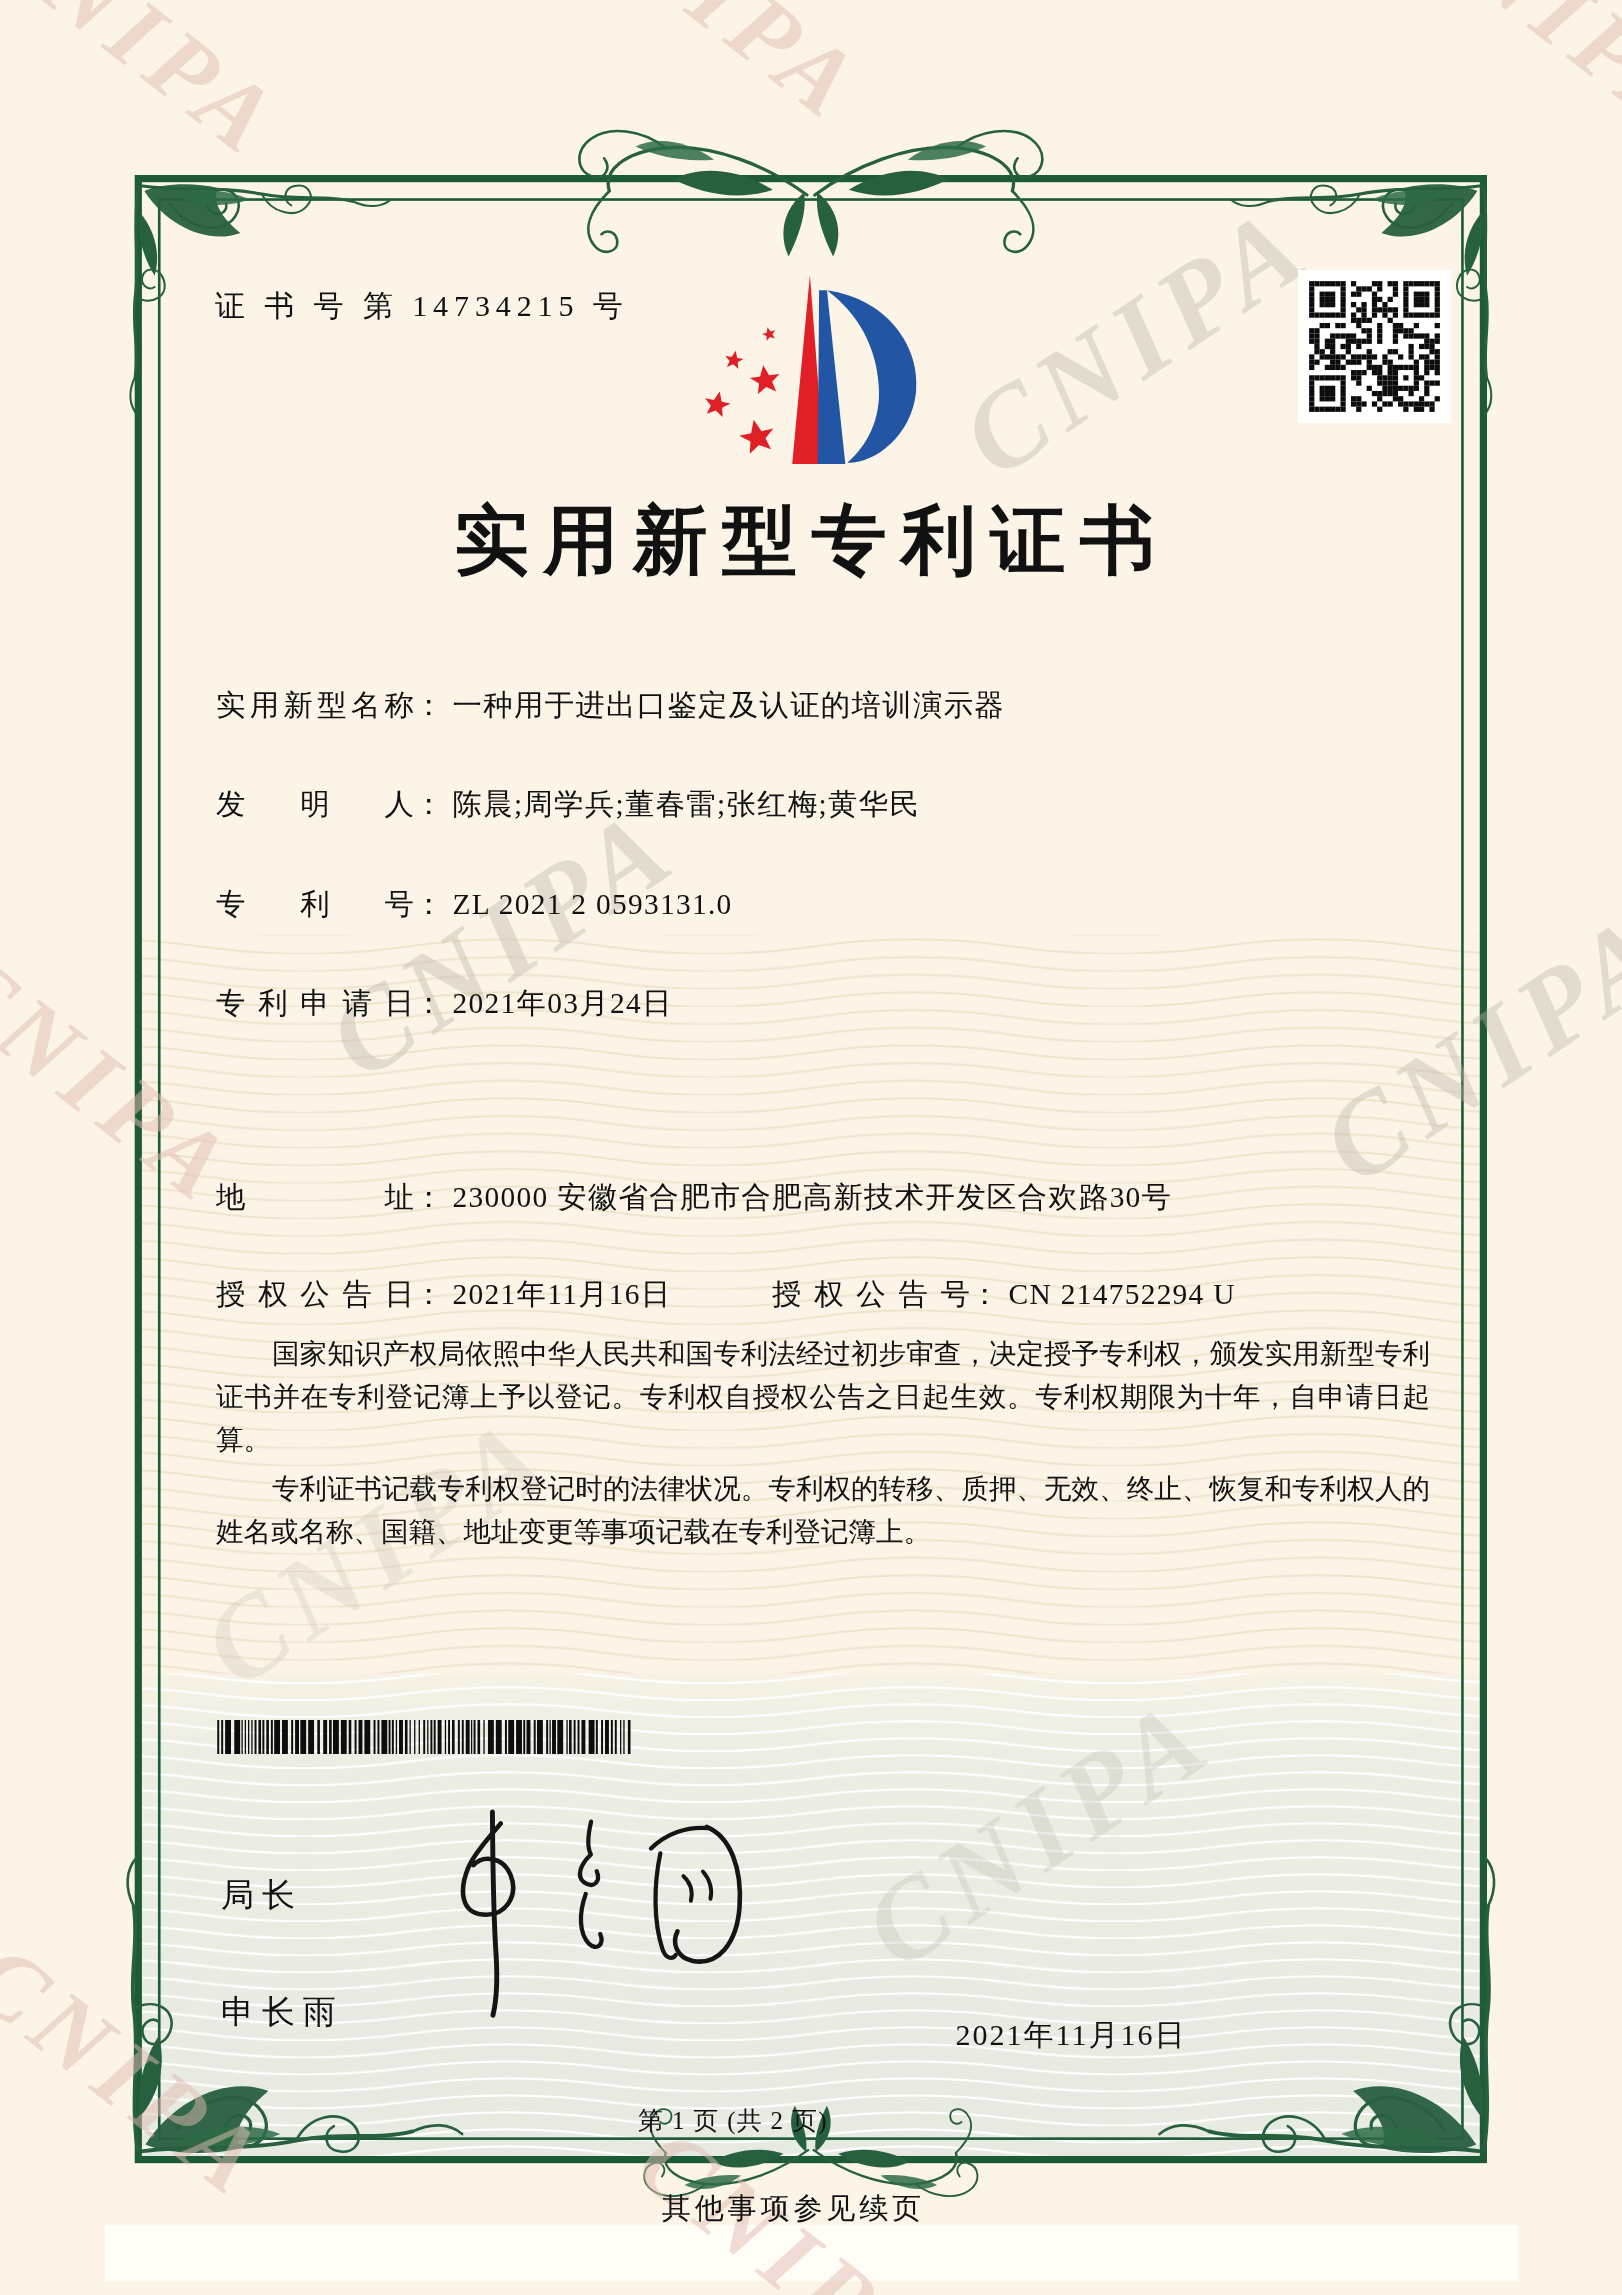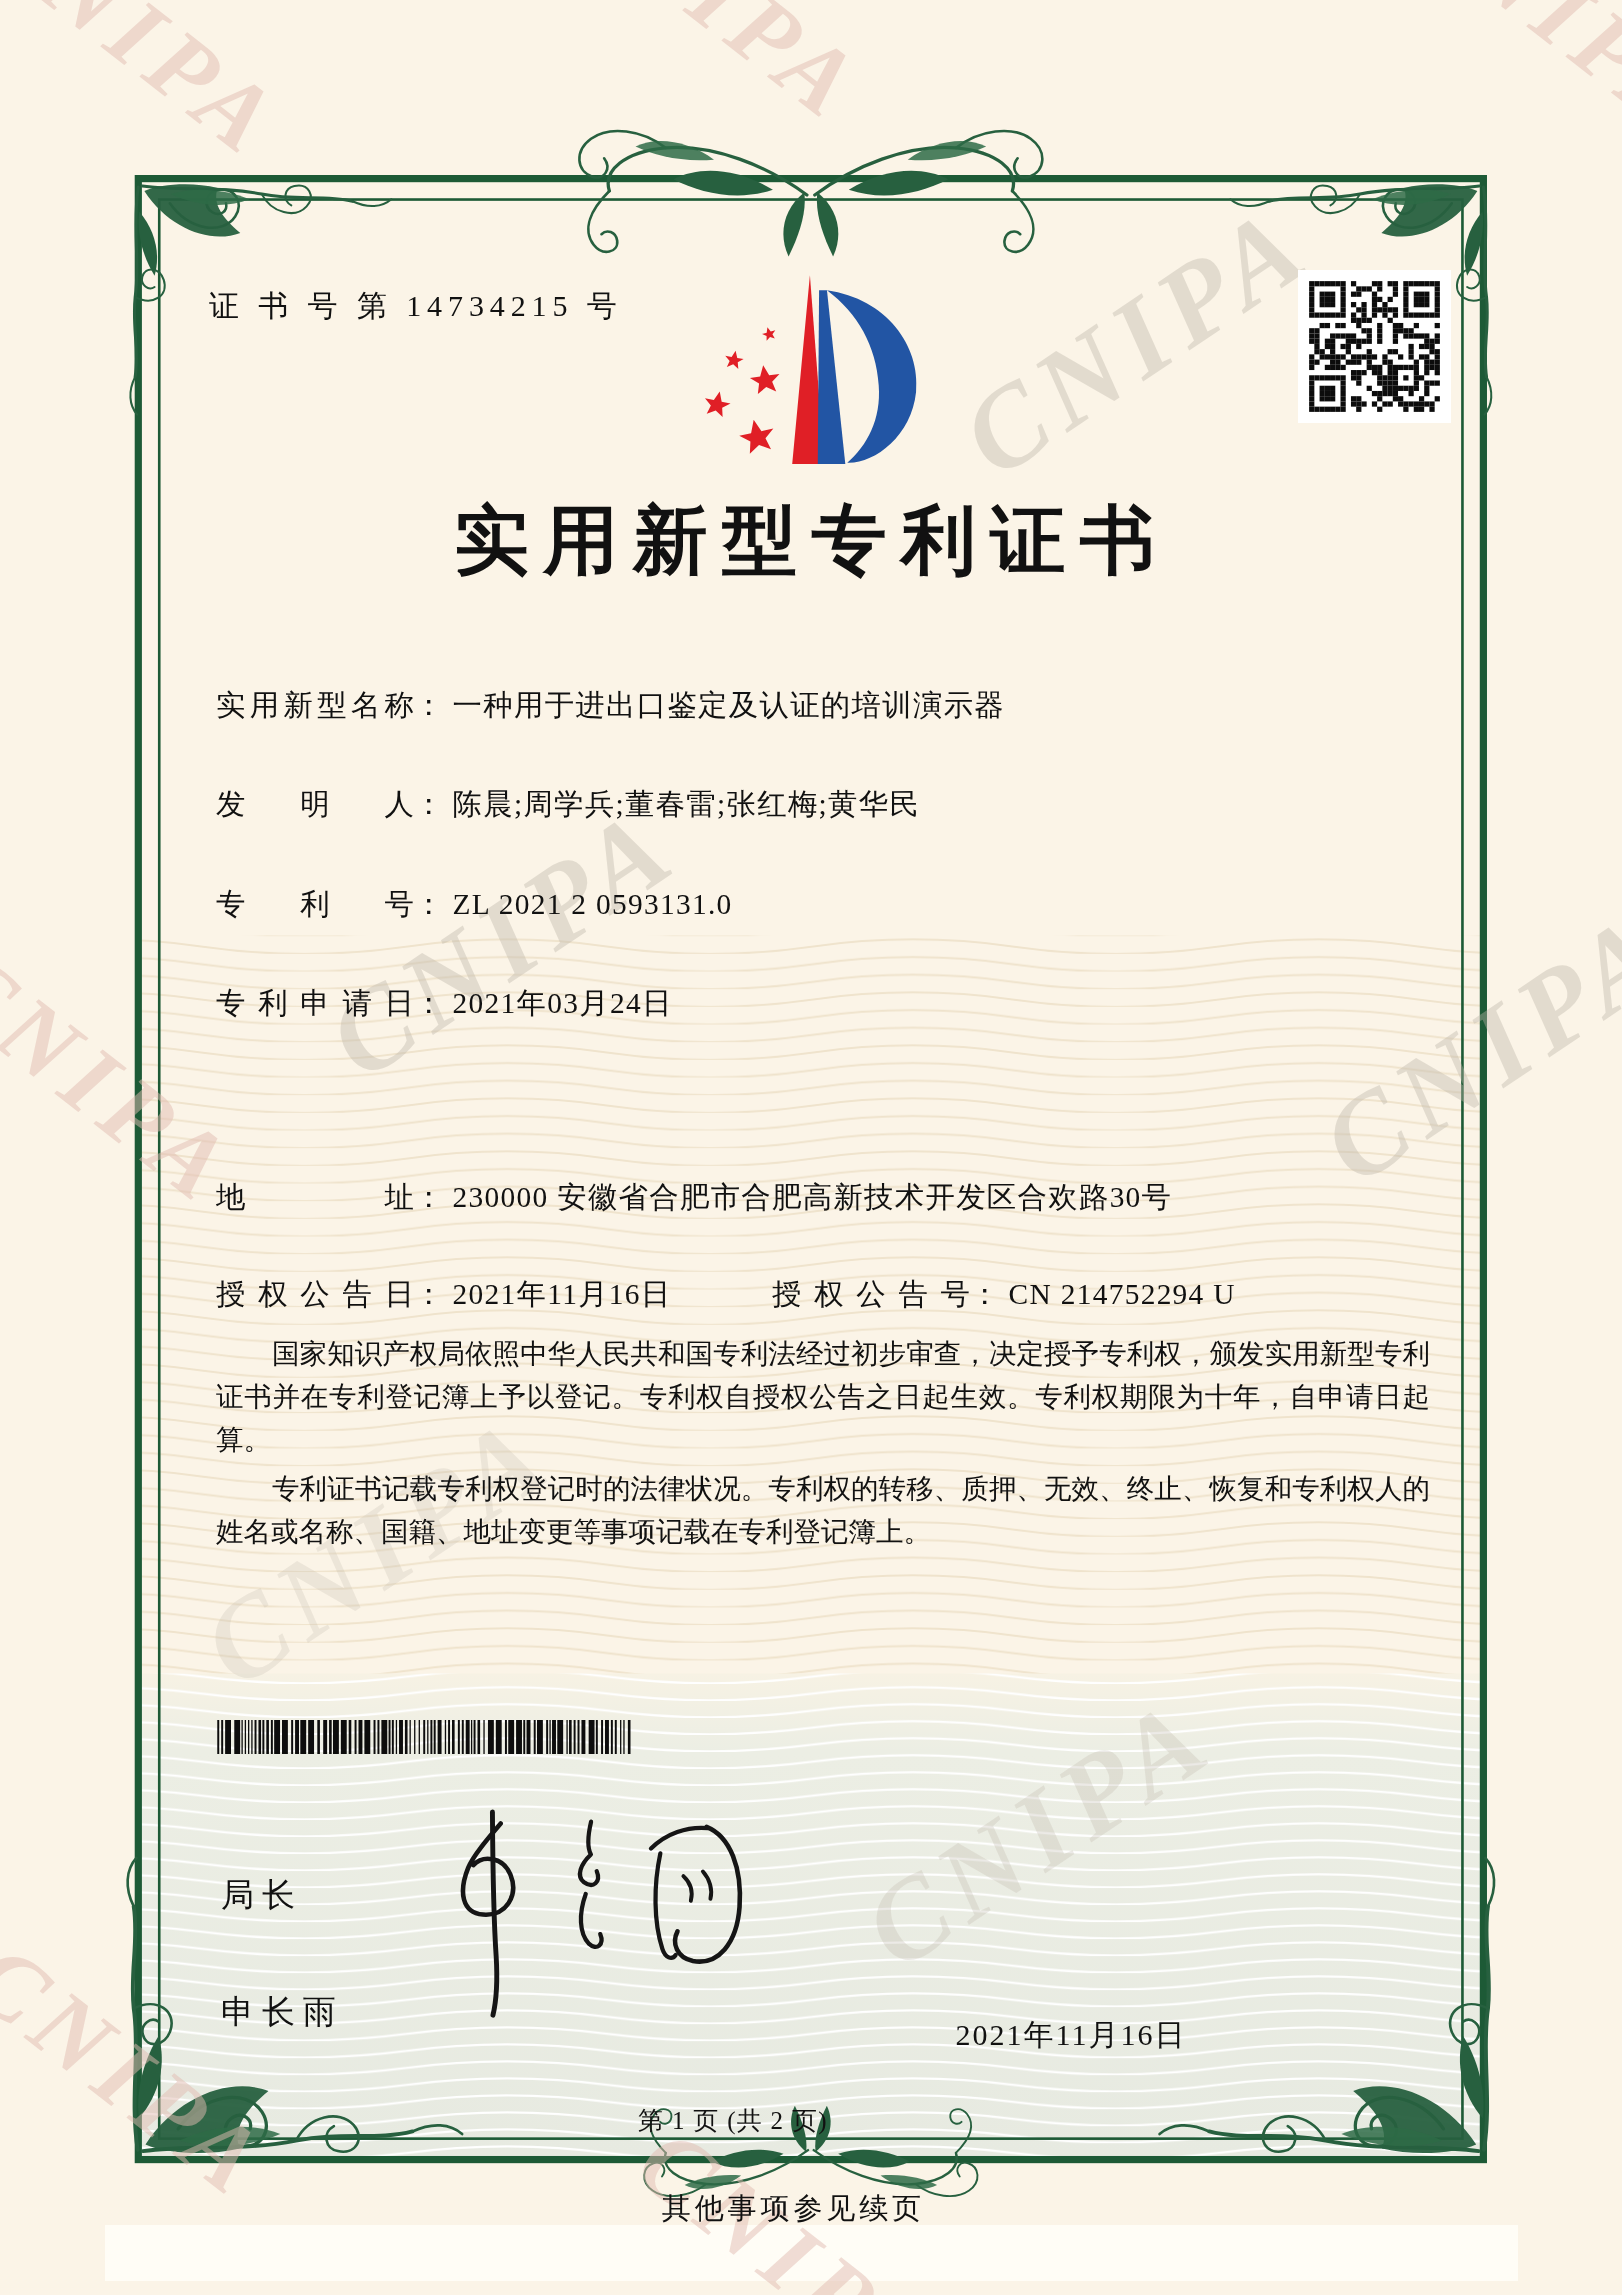--- a/index.html
+++ b/index.html
@@ -10,21 +10,21 @@
   
   .wm{position:absolute;font-weight:bold;font-style:italic;white-space:nowrap;
       letter-spacing:10.5px;pointer-events:none;user-select:none;}
   .wm-pink{color:rgba(226,187,177,0.50);font-size:98px;}
   .wm-gray{color:rgba(190,183,171,0.40);font-size:113px;}
 
   
   .decor{position:absolute;left:0;top:0;z-index:1;}
   .z2{z-index:2;} .z3{z-index:3;}
 
-  .cert-no{left:209px;top:286px;font-size:30px;letter-spacing:5.9px;}
+  .cert-no{left:215px;top:286px;font-size:30px;letter-spacing:5.9px;}
   .logo{left:690px;top:267px;width:249px;height:204px;}
   .qr{left:1298px;top:270px;width:153px;height:153px;}
   .title{left:0;top:491px;width:1623px;text-align:center;font-size:75px;font-weight:bold;letter-spacing:14.4px;font-family:Liberation Mono, monospace;}
 
   .frow{position:absolute;left:216px;width:1217px;font-size:29.4px;}
   .r0{top:686px;} .r1{top:785px;} .r2{top:885px;} .r3{top:984px;}
   .r4{top:1081px;} .r5{top:1178px;} .r6{top:1275px;}
   .lbl{display:inline-block;width:198px;text-align:justify;text-align-last:justify;vertical-align:top;}
   .colon{margin-right:9.2px;}
   .val{letter-spacing:1.3px;}

